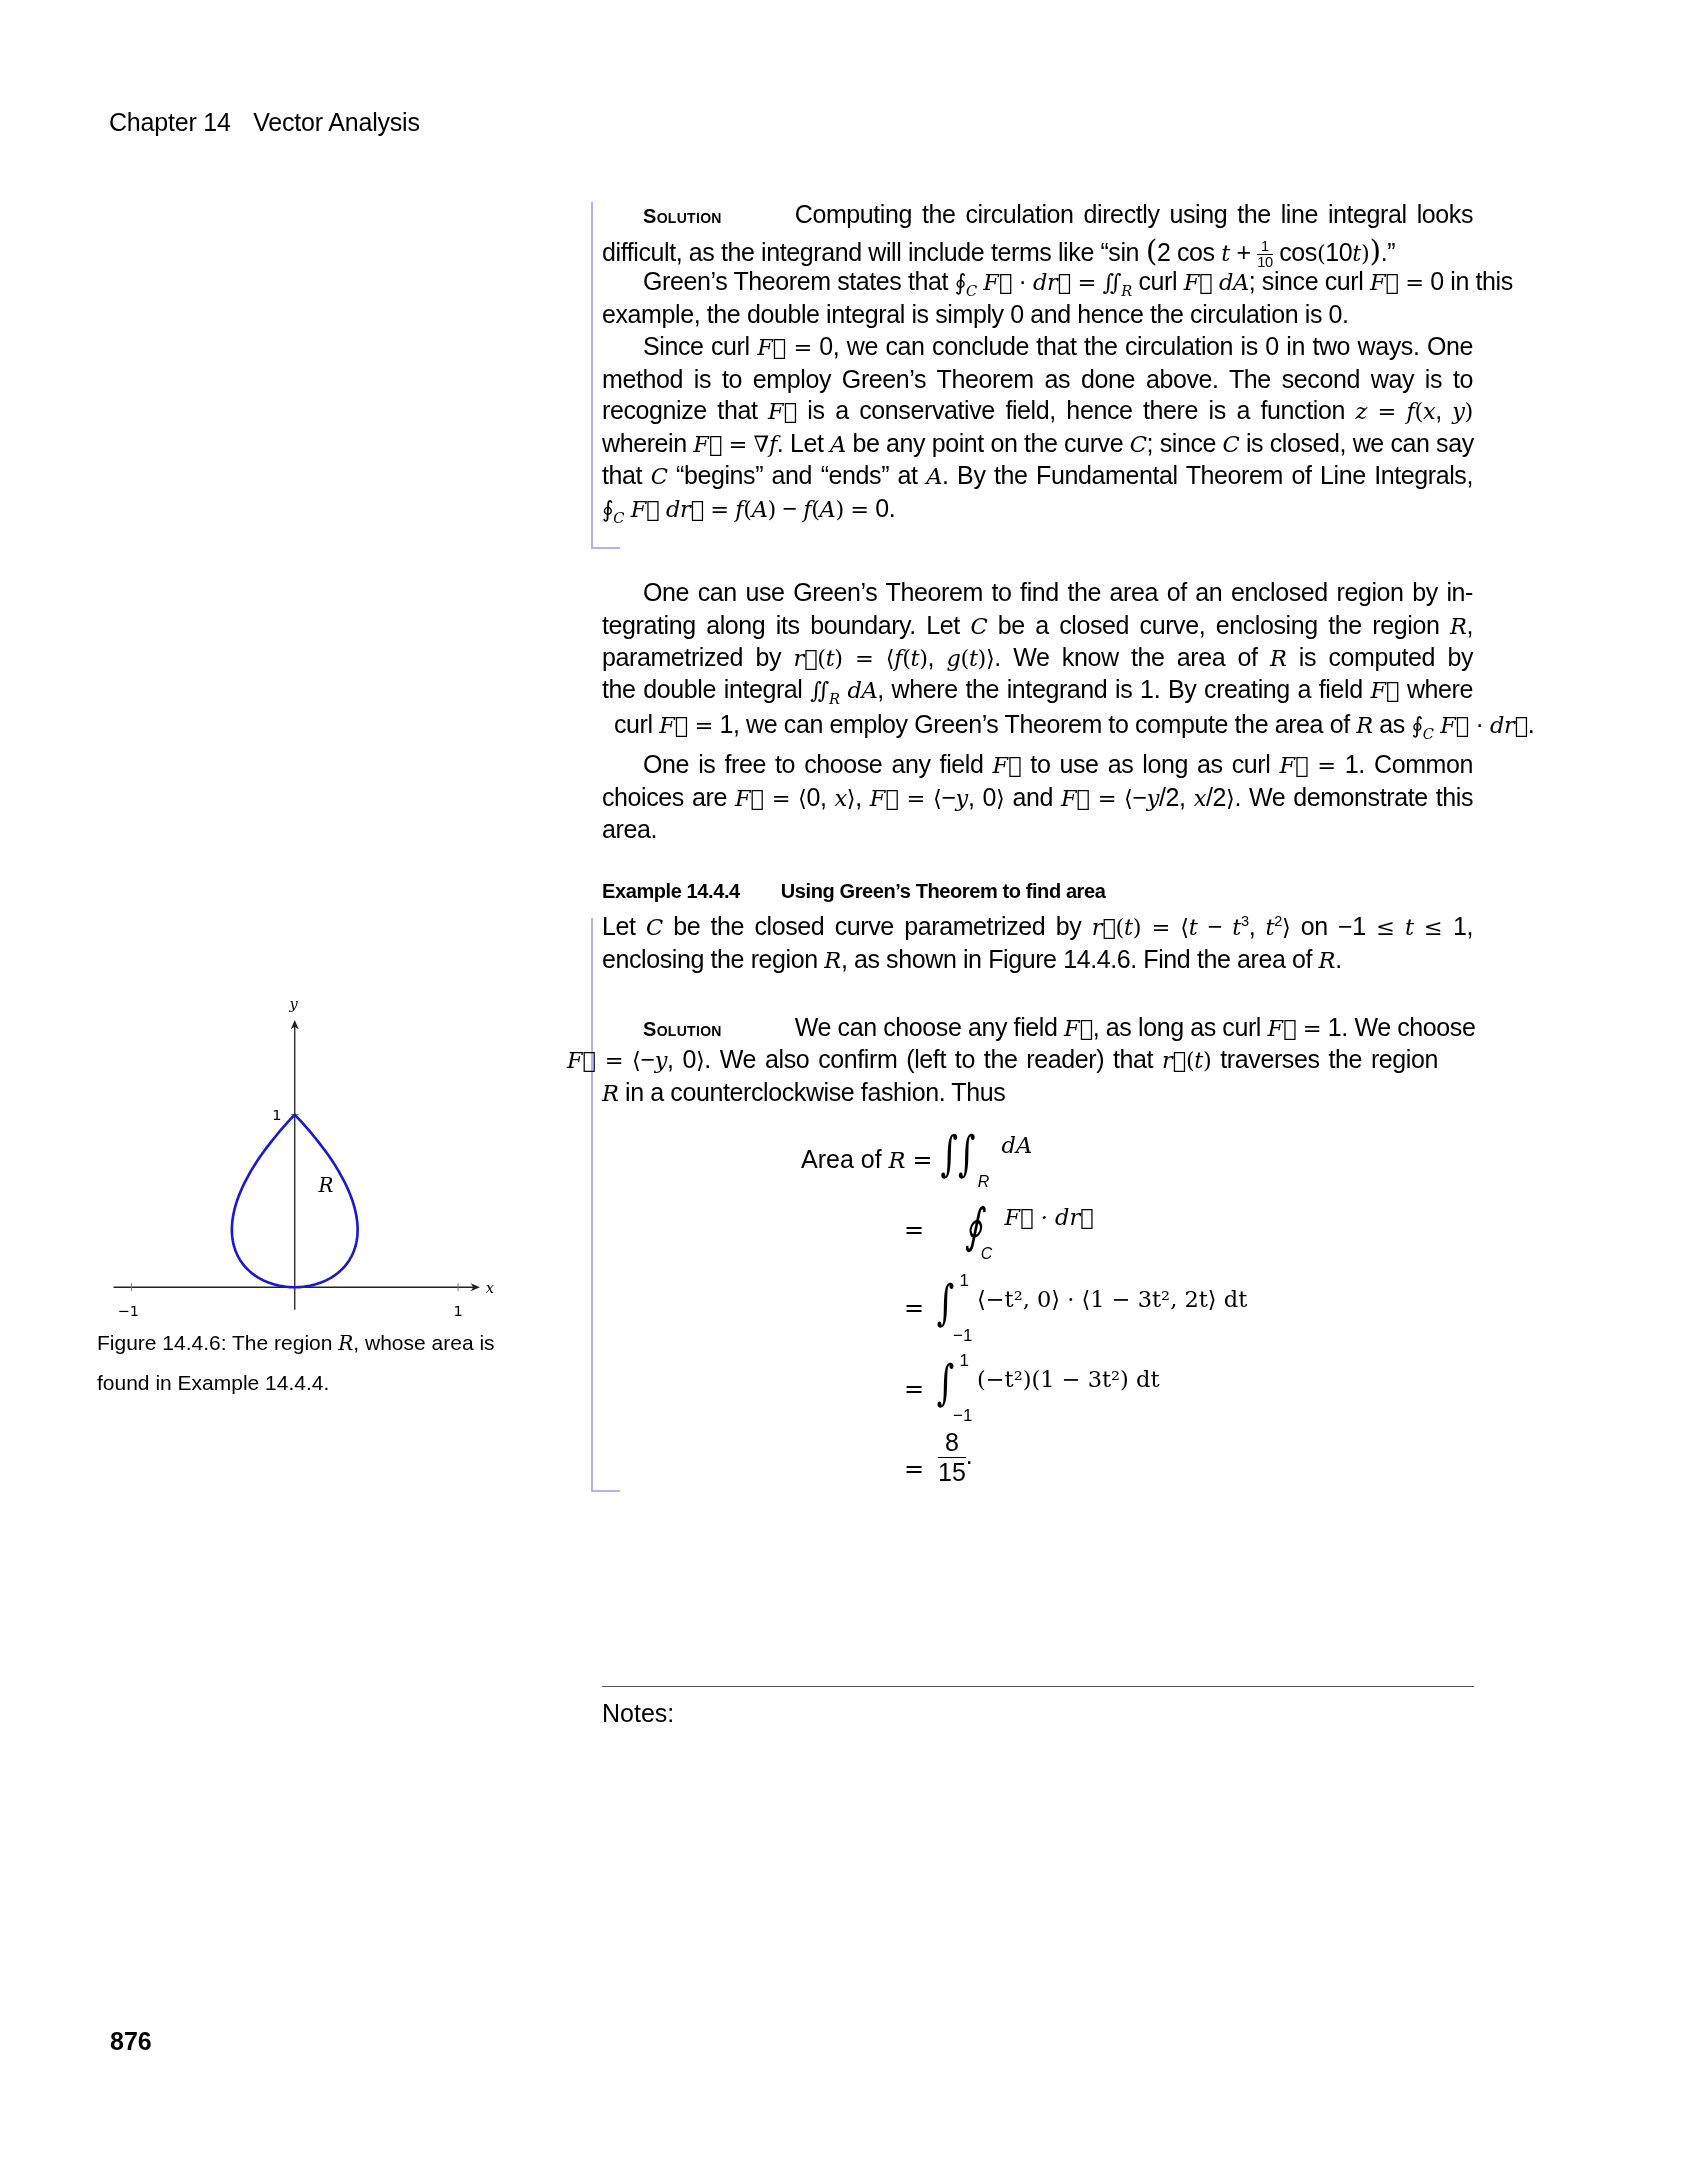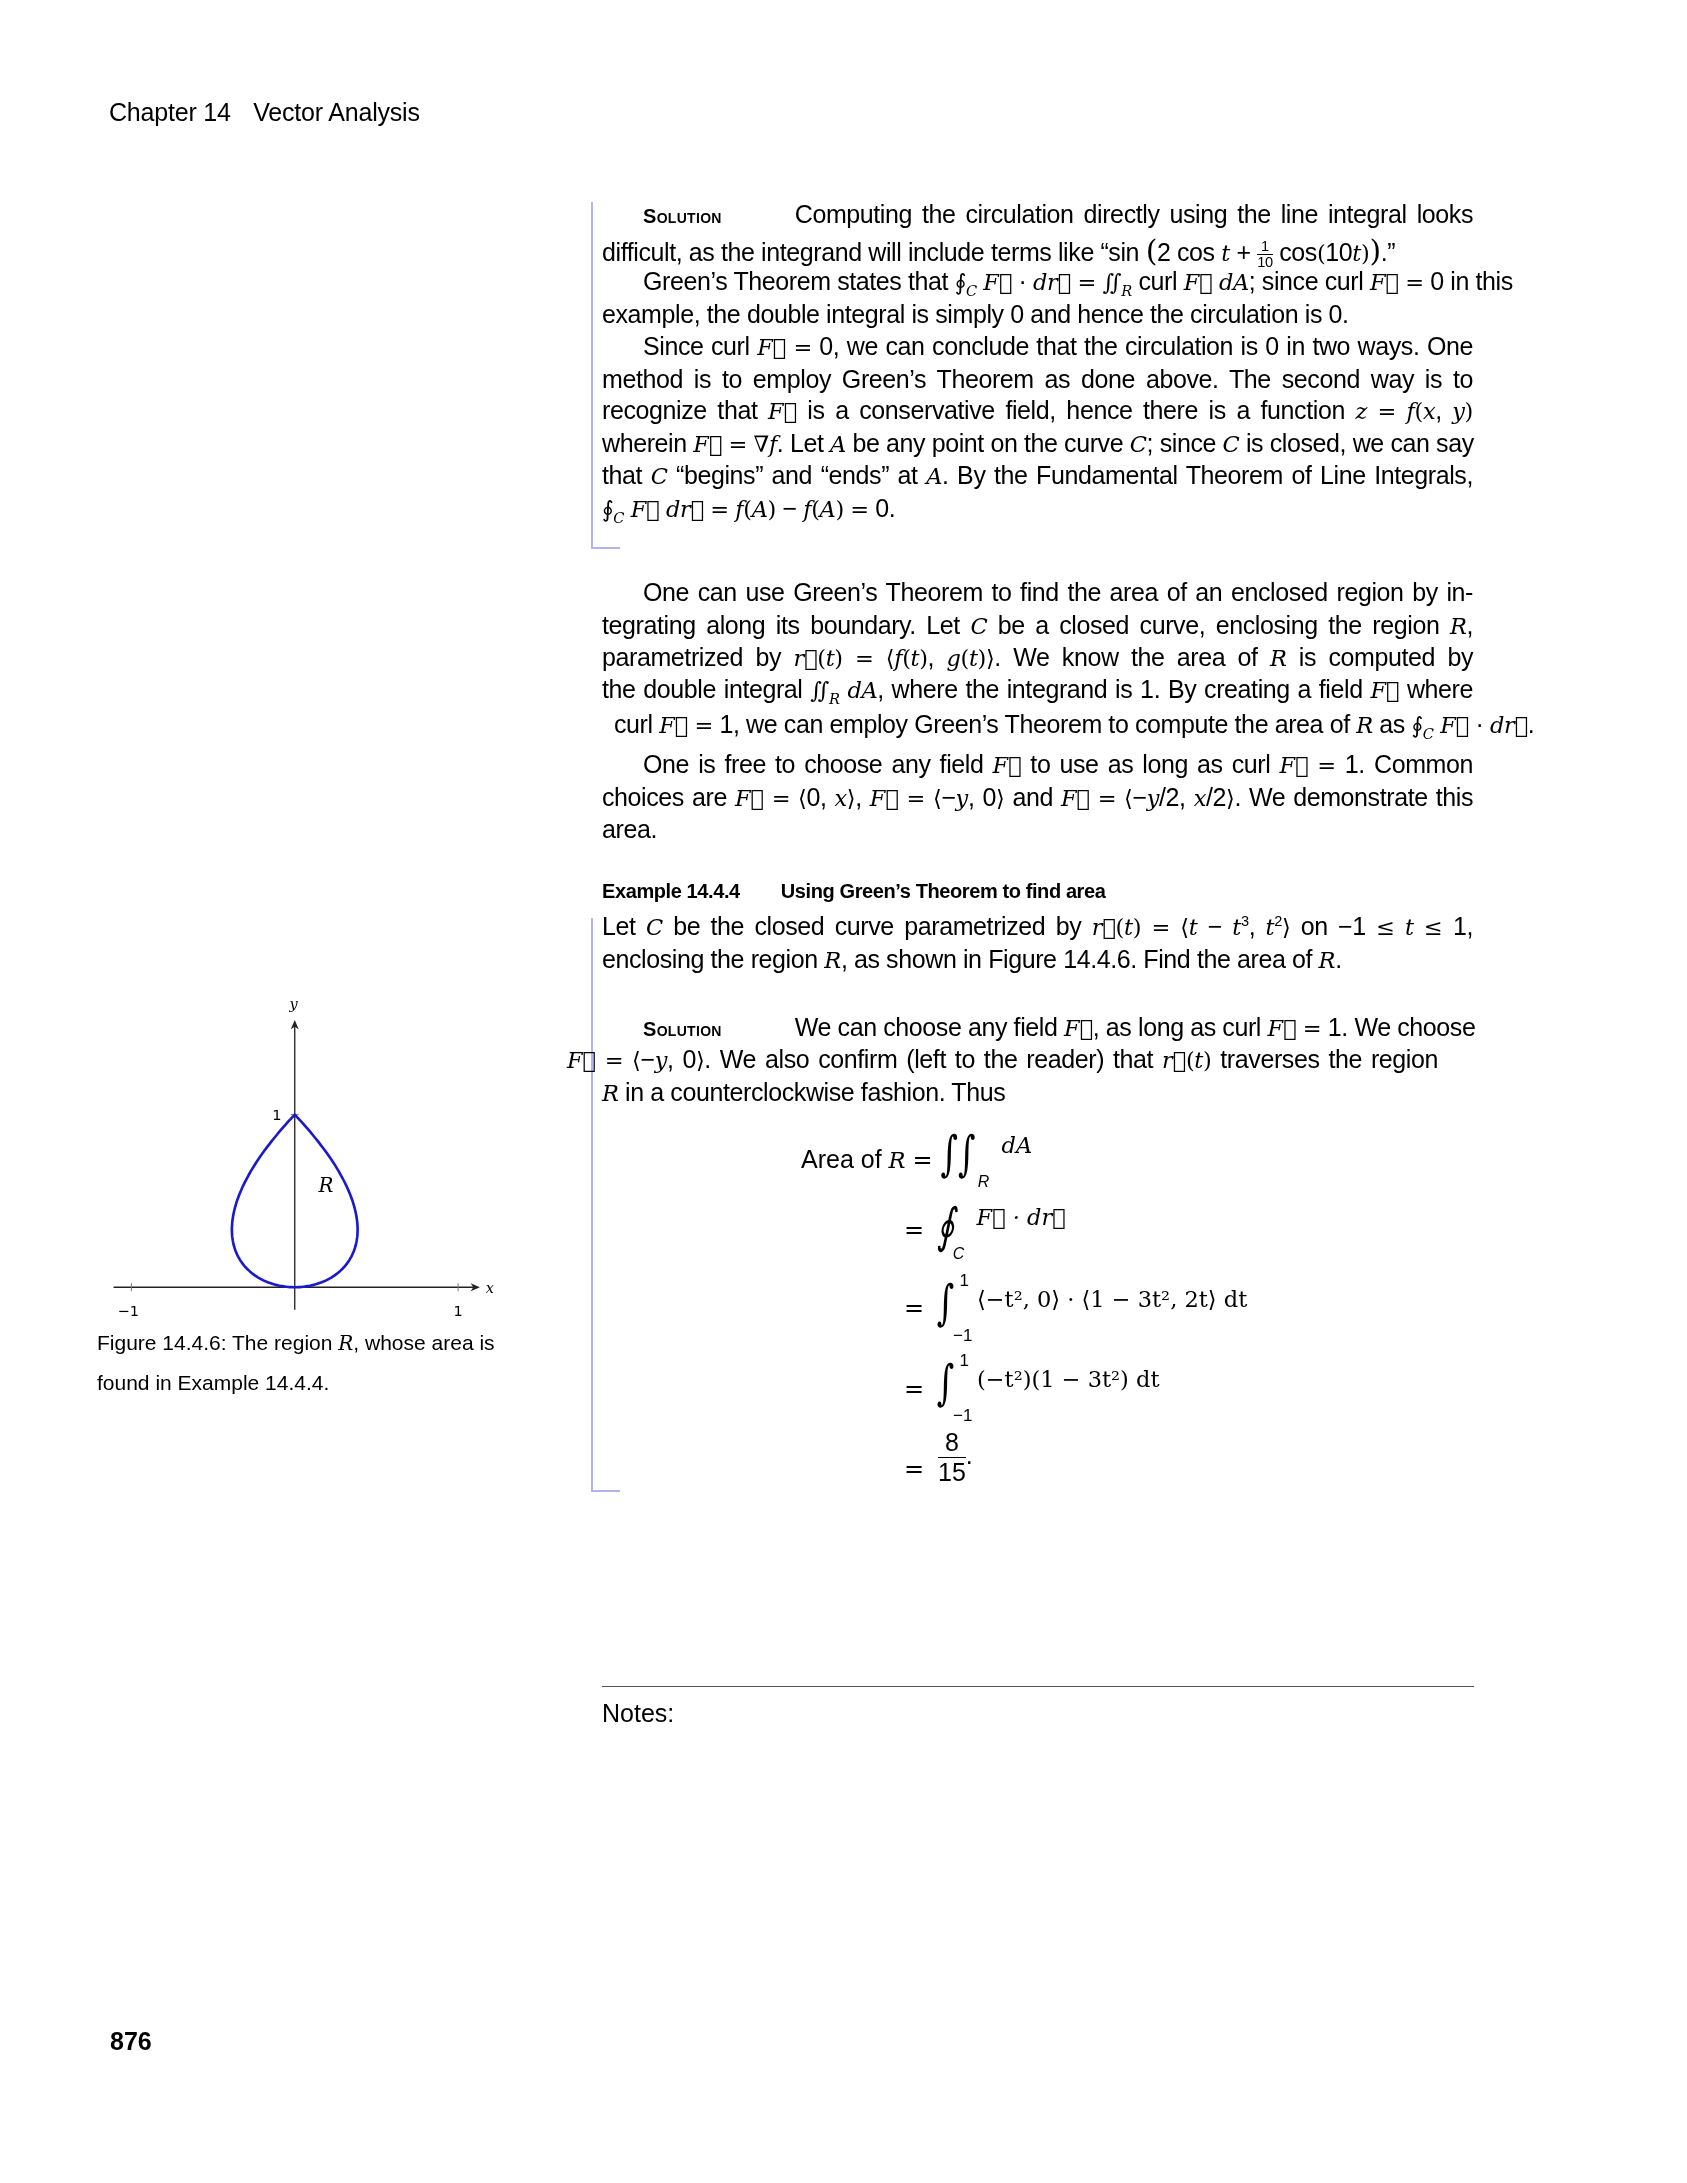--- a/index.html
+++ b/index.html
@@ -1,19 +1,19 @@
 <!DOCTYPE html>
 <html style="font-size:10.6px"><head>
 <meta charset="utf-8">
 <style>
   html, body { margin:0; padding:0; background:#ffffff; }
   body { width:1687px; height:2183px; position:relative; overflow:hidden;
          font-family:"Liberation Sans", sans-serif; color:#000; }
   .abs { position:absolute; }
-  .header { left:109px; top:98px; font-size:25px; letter-spacing:-0.2px; }
+  .header { left:109px; top:108px; font-size:25px; letter-spacing:-0.2px; }
   .header .sep { display:inline-block; width:22.5px; }
   .pagenum { left:110px; top:2027px; font-size:25px; font-weight:bold; }
 
   .bracket { position:absolute; border-left:2.6px solid #b3b3f0; border-bottom:2.6px solid #b3b3f0; width:26.5px; }
 
   .line { position:absolute; font-size:25px; white-space:nowrap; letter-spacing:-0.4px;
           transform-origin:left top; }
   .just { width:871px; text-align:justify; text-align-last:justify; }
   .sol { font-weight:bold; font-size:20px; font-variant:small-caps; letter-spacing:0.3px; }
   .ex-title { font-weight:bold; font-size:20px; }
@@ -116,21 +116,21 @@
   <span>Area of <i>R</i></span> <span class="eqm">=</span>
 </div>
 <div class="eq" style="left:933px; top:1125px;">
   <span class="int">∫∫</span><span class="sub" style="margin-left:-5.3px;">R</span>
   <i class="m" style="position:relative; top:-17px; left:5.3px;">dA</i>
 </div>
 
 <div class="eq" style="left:904px; top:1215px;">
   <span class="eqm">=</span>
 </div>
-<div class="eq" style="left:933px; top:1197px;text-align:center;">
+<div class="eq" style="left:961px; top:1197px;text-align:center;">
   <span class="int">∮</span><span class="sub" style="margin-left:-5.3px;">C</span>
   <span class="m" style="position:relative; top:-17px; left:5.3px;">F⃗ · dr⃗</span>
 </div>
 
 <div class="eq" style="left:904px; top:1293px;">
   <span class="eqm">=</span>
 </div>
 <div class="eq" style="left:933px; top:1274px;">
   <span class="int">∫</span>
   <span style="position:absolute; left:26.5px; top:-2.6px; font-size:17px;">1</span>

